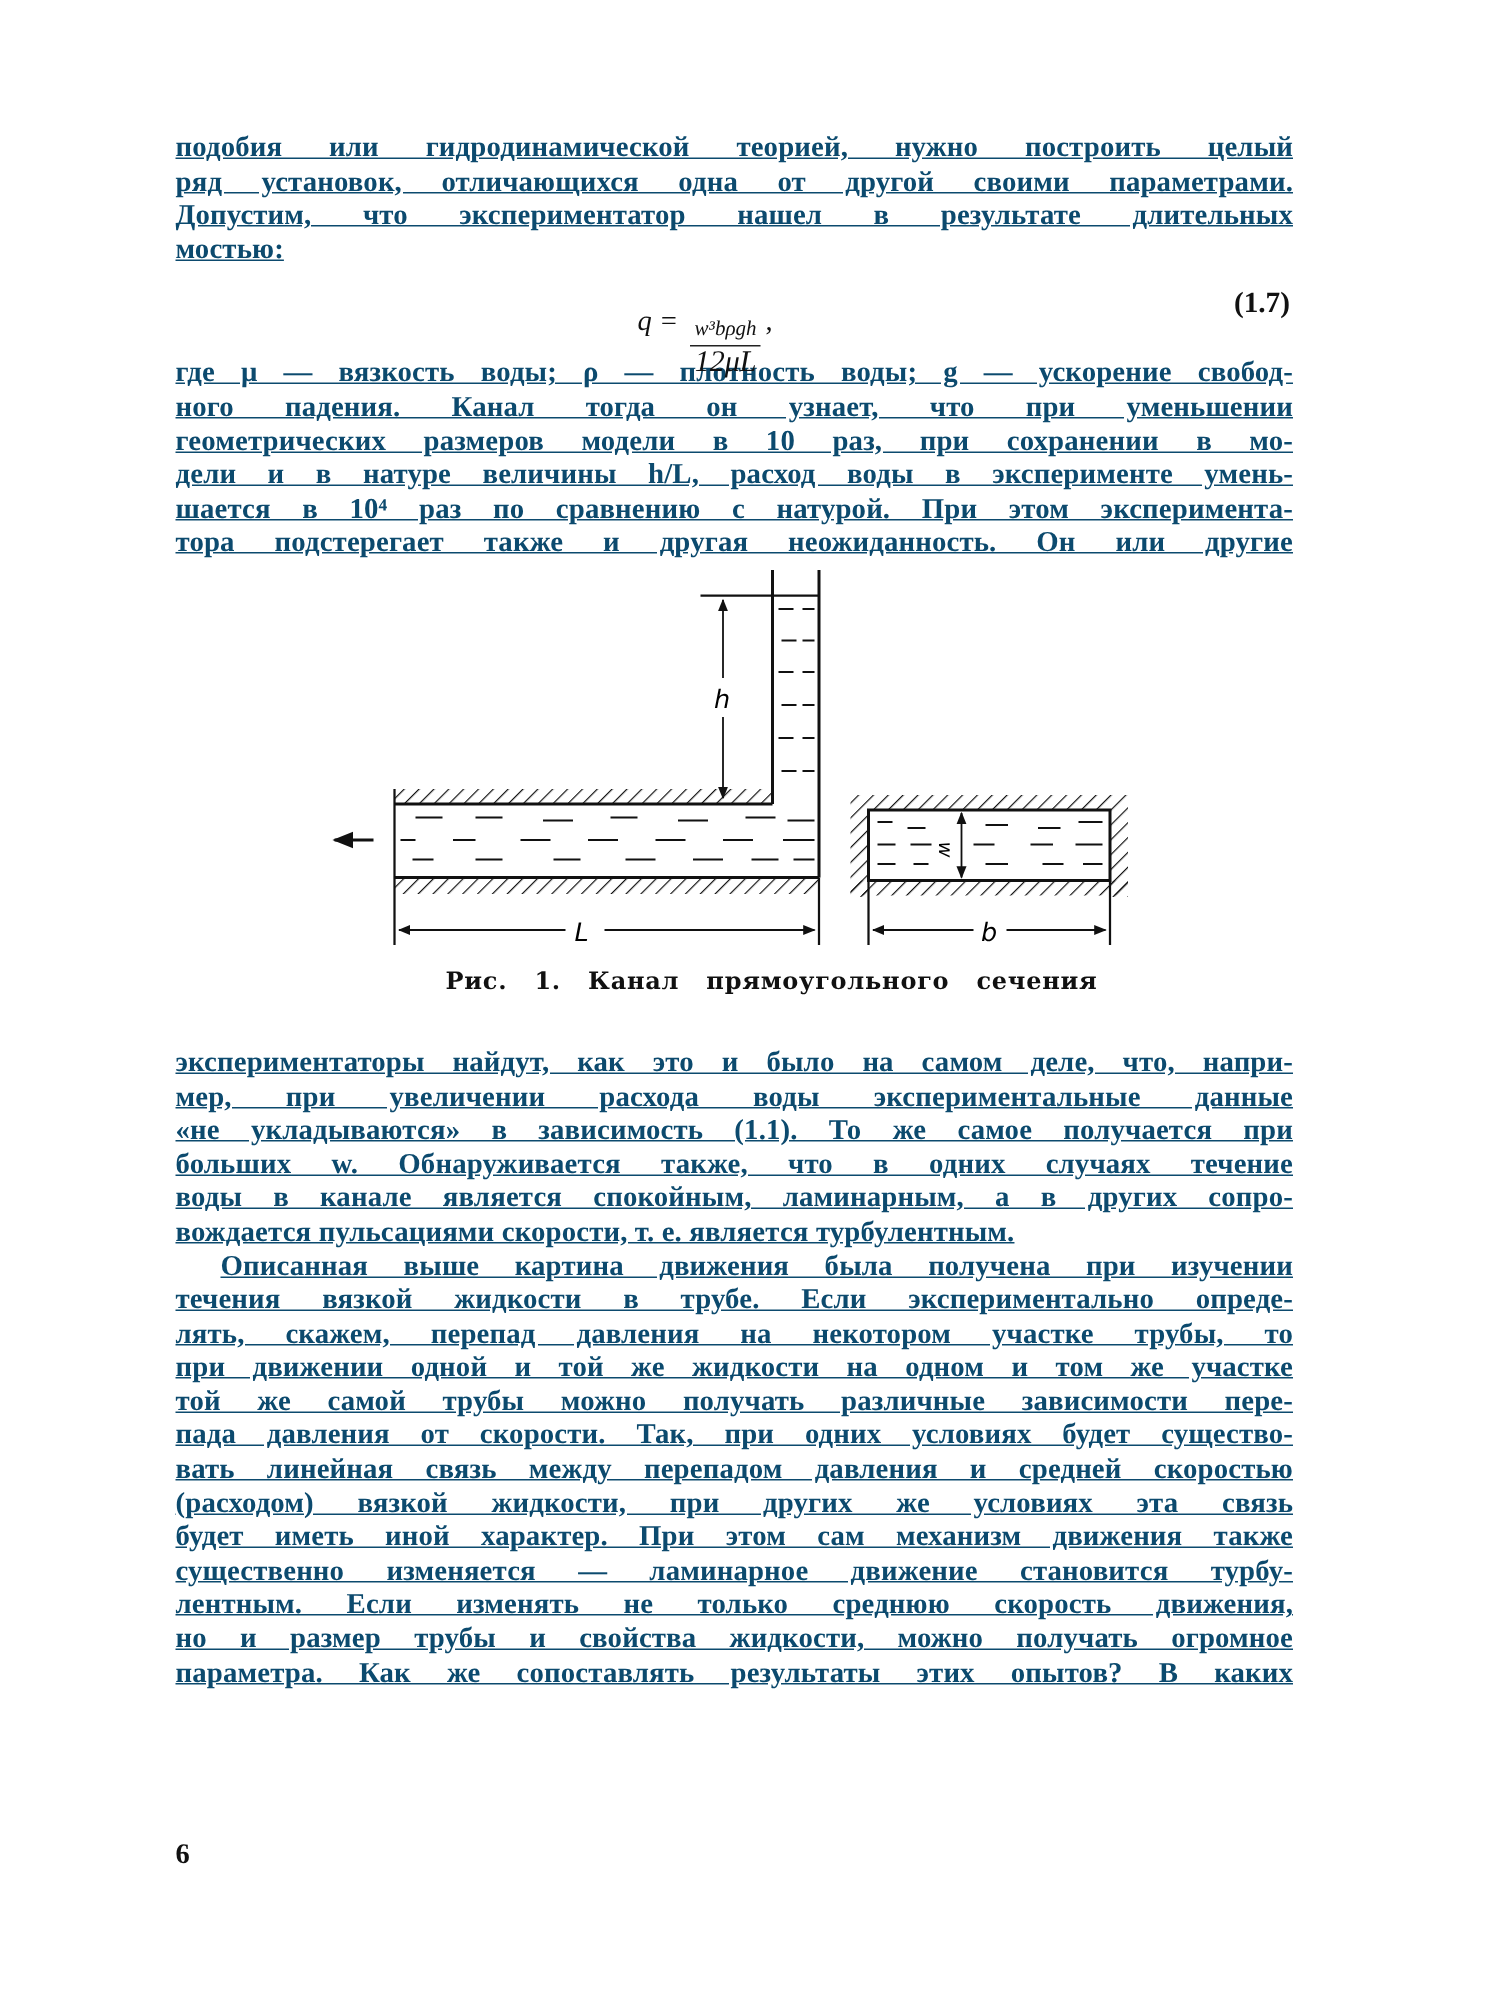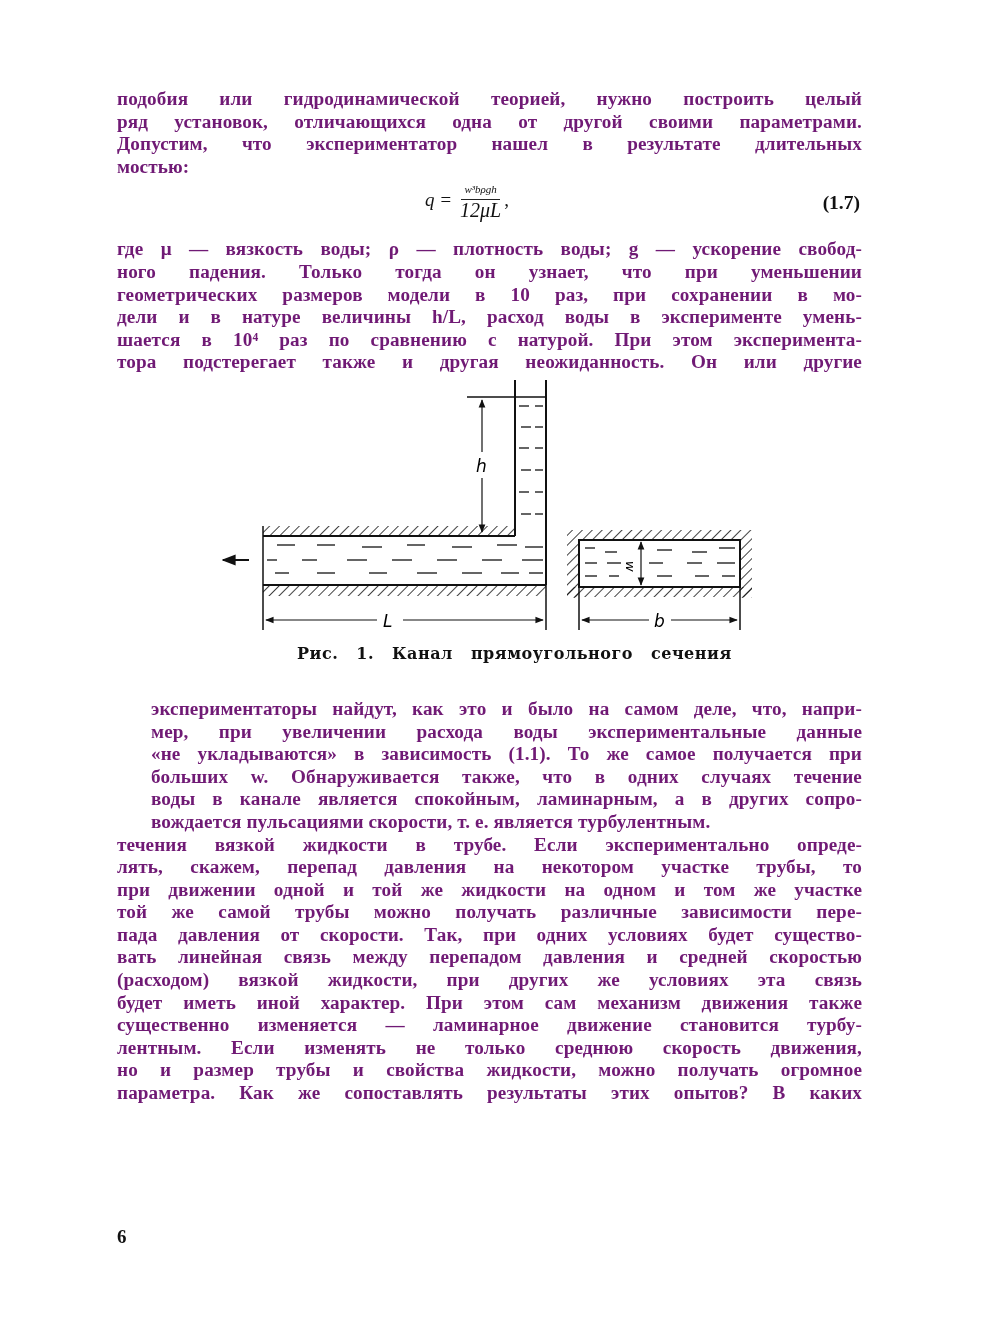--- a/index.html
+++ b/index.html
@@ -5,31 +5,31 @@
   html, body { margin: 0; padding: 0; }
   body {
     width: 1000px; height: 1333px; background: #ffffff; color: #111;
     font-family: "Liberation Serif", "DejaVu Serif", serif;
     position: relative; overflow: hidden;
   }
   .page { position: absolute; left: 117px; top: 88px; width: 745px; }
   .para {
     font-size: 19.2px; line-height: 22.6px; text-align: justify;
     text-align-last: left; margin: 0; letter-spacing: 0.1px;
-    font-weight: bold; color: #701a75;
+    font-weight: bold; color: #0c4a6e; text-decoration: underline;
   }
   .para .l { display: block; text-align: justify; text-align-last: justify; white-space: nowrap; }
   .para .l.last { text-align-last: left; }
   .indent { text-indent: 30px; }
   .formula-row {
     position: relative; height: 52px; margin: 2px 0 6px 0;
   }
   .formula { position: absolute; left: 308px; top: 0; font-size: 19px; font-style: italic; display: flex; align-items: center; }
   .frac { display: inline-flex; flex-direction: column; align-items: center; margin-left: 8px; }
-  .frac .num { font-size: 11px; border-bottom: 1.4px solid #222; padding: 0 3px 1px 3px; line-height: 18px; }
+  .frac .num { font-size: 14px; border-bottom: 1.4px solid #222; padding: 0 3px 1px 3px; line-height: 18px; margin-top: 31px; }
   .frac .den { font-size: 20px; line-height: 18px; padding-top: 1px; text-align: center; }
   .eqnum { position: absolute; right: 2px; top: 12px; font-size: 19.5px; font-weight: bold; }
   .figure { position: relative; height: 310px; margin-top: 6px; }
   .figure svg { position: absolute; left: 100px; top: 0; }
   .caption {
     position: absolute; left: 180px; top: 264px; font-size: 16px;
     font-family: "DejaVu Serif", serif; font-weight: bold; letter-spacing: 0.5px; word-spacing: 12px; text-align: right;
   }
   .page-number { position: absolute; left: 117px; top: 1226px; font-size: 19px; font-weight: bold; }
 </style>
@@ -52,21 +52,21 @@
         <span class="num">w³bρgh</span>
         <span class="den">12μL</span>
       </span>
       <span style="font-style:normal;margin-left:3px;">,</span>
     </div>
     <span class="eqnum">(1.7)</span>
   </div>
 
   <p class="para">
     <span class="l">где μ — вязкость воды; ρ — плотность воды; g — ускорение свобод-</span>
-    <span class="l">ного падения. Только тогда он узнает, что при уменьшении</span>
+    <span class="l">ного падения. Канал тогда он узнает, что при уменьшении</span>
     <span class="l">геометрических размеров модели в 10 раз, при сохранении в мо-</span>
     <span class="l">дели и в натуре величины h/L, расход воды в эксперименте умень-</span>
     <span class="l">шается в 10⁴ раз по сравнению с натурой. При этом эксперимента-</span>
     <span class="l">тора подстерегает также и другая неожиданность. Он или другие</span>
   </p>
 
   <div class="figure">
     <svg width="560" height="275" viewBox="0 0 560 275">
       <defs>
         <pattern id="hatch" width="7" height="7" patternUnits="userSpaceOnUse" patternTransform="rotate(45)">
@@ -169,30 +169,31 @@
         <line x1="362" y1="207" x2="362" y2="250" stroke="#111" stroke-width="1.5"></line>
         <line x1="523" y1="207" x2="523" y2="250" stroke="#111" stroke-width="1.5"></line>
         <line x1="365" y1="240" x2="520" y2="240" stroke="#111" stroke-width="1.2" marker-start="url(#arr)" marker-end="url(#arr)"></line>
         <rect x="432" y="228" width="22" height="24" fill="#fff"></rect>
         <text x="437" y="247" font-size="17" font-style="italic" font-family="DejaVu Sans, sans-serif">b</text>
       </g>
     </svg>
     <div class="caption">Рис. 1. Канал прямоугольного сечения</div>
   </div>
 
-  <p class="para" style="margin-top:8px;margin-left:34px;">
+  <p class="para" style="margin-top:8px;">
     <span class="l">экспериментаторы найдут, как это и было на самом деле, что, напри-</span>
     <span class="l">мер, при увеличении расхода воды экспериментальные данные</span>
     <span class="l">«не укладываются» в зависимость (1.1). То же самое получается при</span>
     <span class="l">больших w. Обнаруживается также, что в одних случаях течение</span>
     <span class="l">воды в канале является спокойным, ламинарным, а в других сопро-</span>
     <span class="l last">вождается пульсациями скорости, т. е. является турбулентным.</span>
   </p>
 
   <p class="para">
+    <span class="l indent">Описанная выше картина движения была получена при изучении</span>
     <span class="l">течения вязкой жидкости в трубе. Если экспериментально опреде-</span>
     <span class="l">лять, скажем, перепад давления на некотором участке трубы, то</span>
     <span class="l">при движении одной и той же жидкости на одном и том же участке</span>
     <span class="l">той же самой трубы можно получать различные зависимости пере-</span>
     <span class="l">пада давления от скорости. Так, при одних условиях будет существо-</span>
     <span class="l">вать линейная связь между перепадом давления и средней скоростью</span>
     <span class="l">(расходом) вязкой жидкости, при других же условиях эта связь</span>
     <span class="l">будет иметь иной характер. При этом сам механизм движения также</span>
     <span class="l">существенно изменяется — ламинарное движение становится турбу-</span>
     <span class="l">лентным. Если изменять не только среднюю скорость движения,</span>

